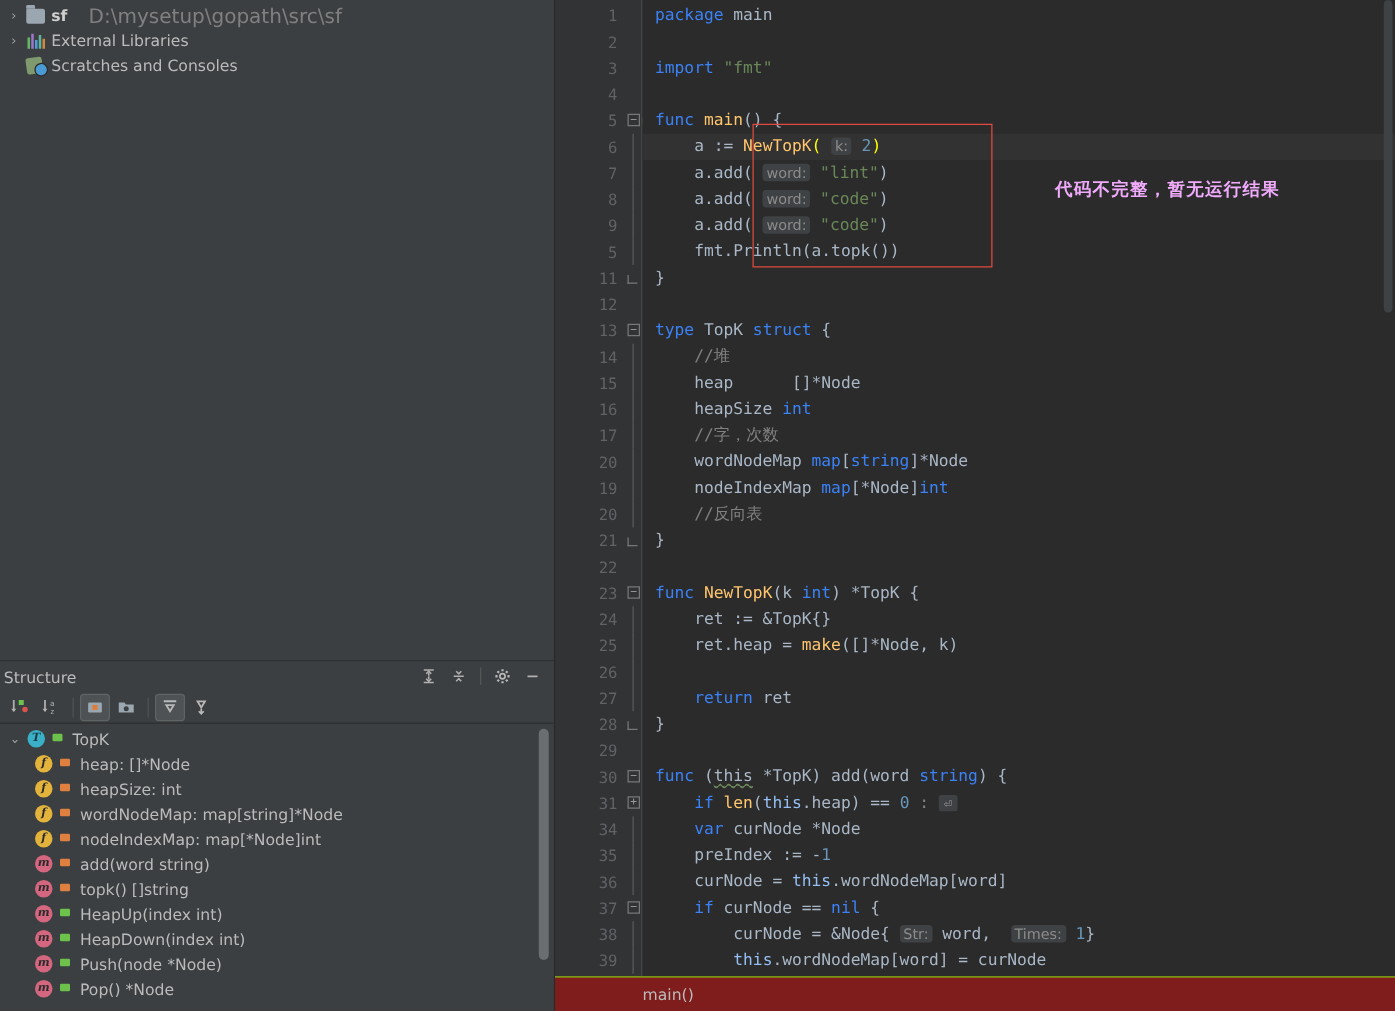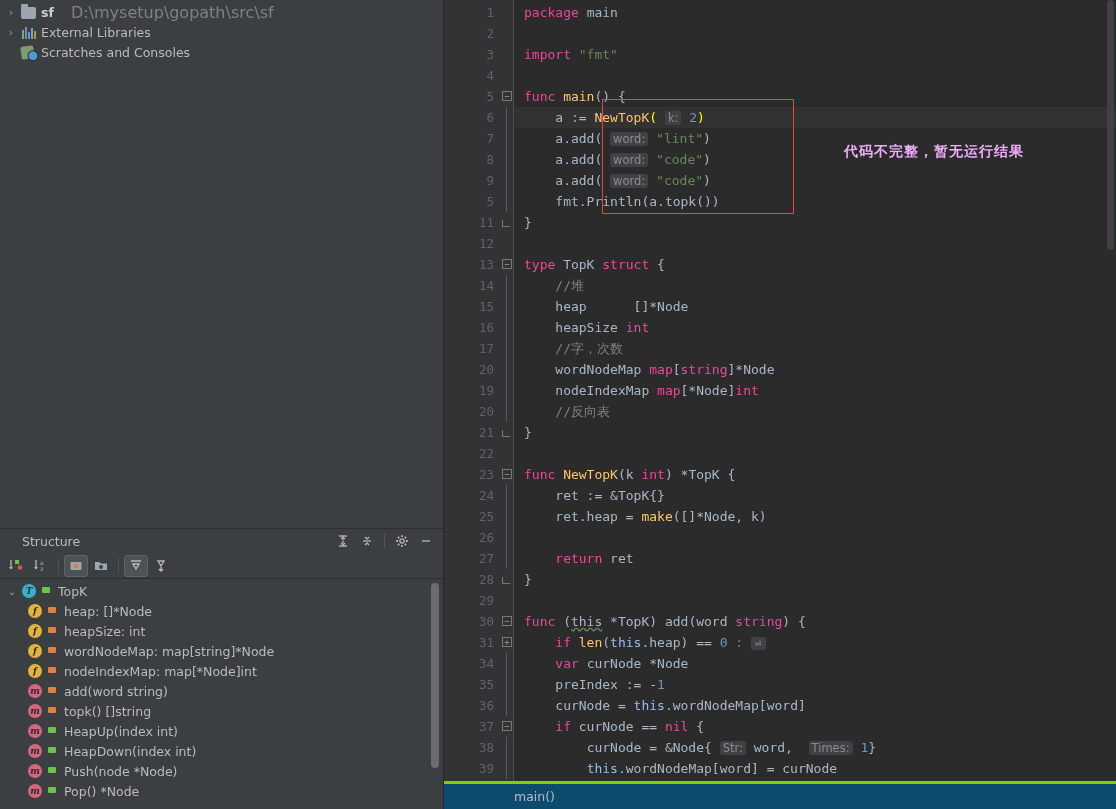--- a/index.html
+++ b/index.html
@@ -68,21 +68,21 @@
   .structure-panel {
     flex: 1;
     background: #3c3f41;
     border-top: 1px solid #2d2f31;
     display: flex; flex-direction: column;
     overflow: hidden;
   }
   .struct-header {
     height: 24px; display: flex; align-items: center;
     background: #3c3f41;
-    padding: 0 6px 0 22px;
+    padding: 0 6px 0 3px;
   }
   .struct-title { font-size: 12.5px; color: #bbbbbb; flex: 1; }
   .hdr-btns { display:flex; align-items:center; gap:2px; }
   .hdr-btn { width: 22px; height: 20px; display:flex; align-items:center; justify-content:center; cursor:default; }
   .hdr-sep { width:1px; height:14px; background:#555; margin:0 4px; }
 
   .struct-toolbar {
     height: 26px; display:flex; align-items:center;
     gap: 1px; padding-left: 4px;
     border-bottom: 1px solid #2d2f31;
@@ -184,21 +184,21 @@
   }
   .code-line {
     height:21px; line-height:21px;
     padding-left:10px; white-space:pre;
     color:#a9b7c6;
     position:relative;
   }
   .code-line.caret-row { background:#323232; }
 
   
-  .kw   { color:#ec4899;margin-top:33px; }
+  .kw   { color:#3b82f6;margin-top:33px; }
   .str  { color:#6a8759; }
   .fn   { color:#ffc66d; }
   .num  { color:#6897bb; }
   .cmt  { color:#808080; }
   .pln  { color:#a9b7c6; }
   .recv { color:#a9b7c6; text-decoration: underline; text-decoration-style: wavy; text-decoration-color:#6a8759; }
   .this-kw { color:#94bff3; }
   .paren-hl { color:#ffff00; }
   .hint {
     background:#3f4244; color:#8c8c8c;
@@ -224,22 +224,22 @@
   }
 
   .vscroll-thumb {
     position:absolute; right:2px; top:0px;
     width:7px; height:250px; background:#3f4244; border-radius:4px;
   }
 
   
   .breadcrumb-bar {
     height: 28px; flex:none;
-    background:#0c4a6e;
-    border-top:3px solid #84cc16;
+    background:#7f1d1d;
+    border-top:1px solid #84cc16;
     display:flex; align-items:center;
     padding-left:70px;
     font-size:12.5px; color:#bbbbbb;
     font-family:"DejaVu Sans","Liberation Sans",sans-serif;
   }
 </style>
 </head>
 <body>
 
 <div class="app">

